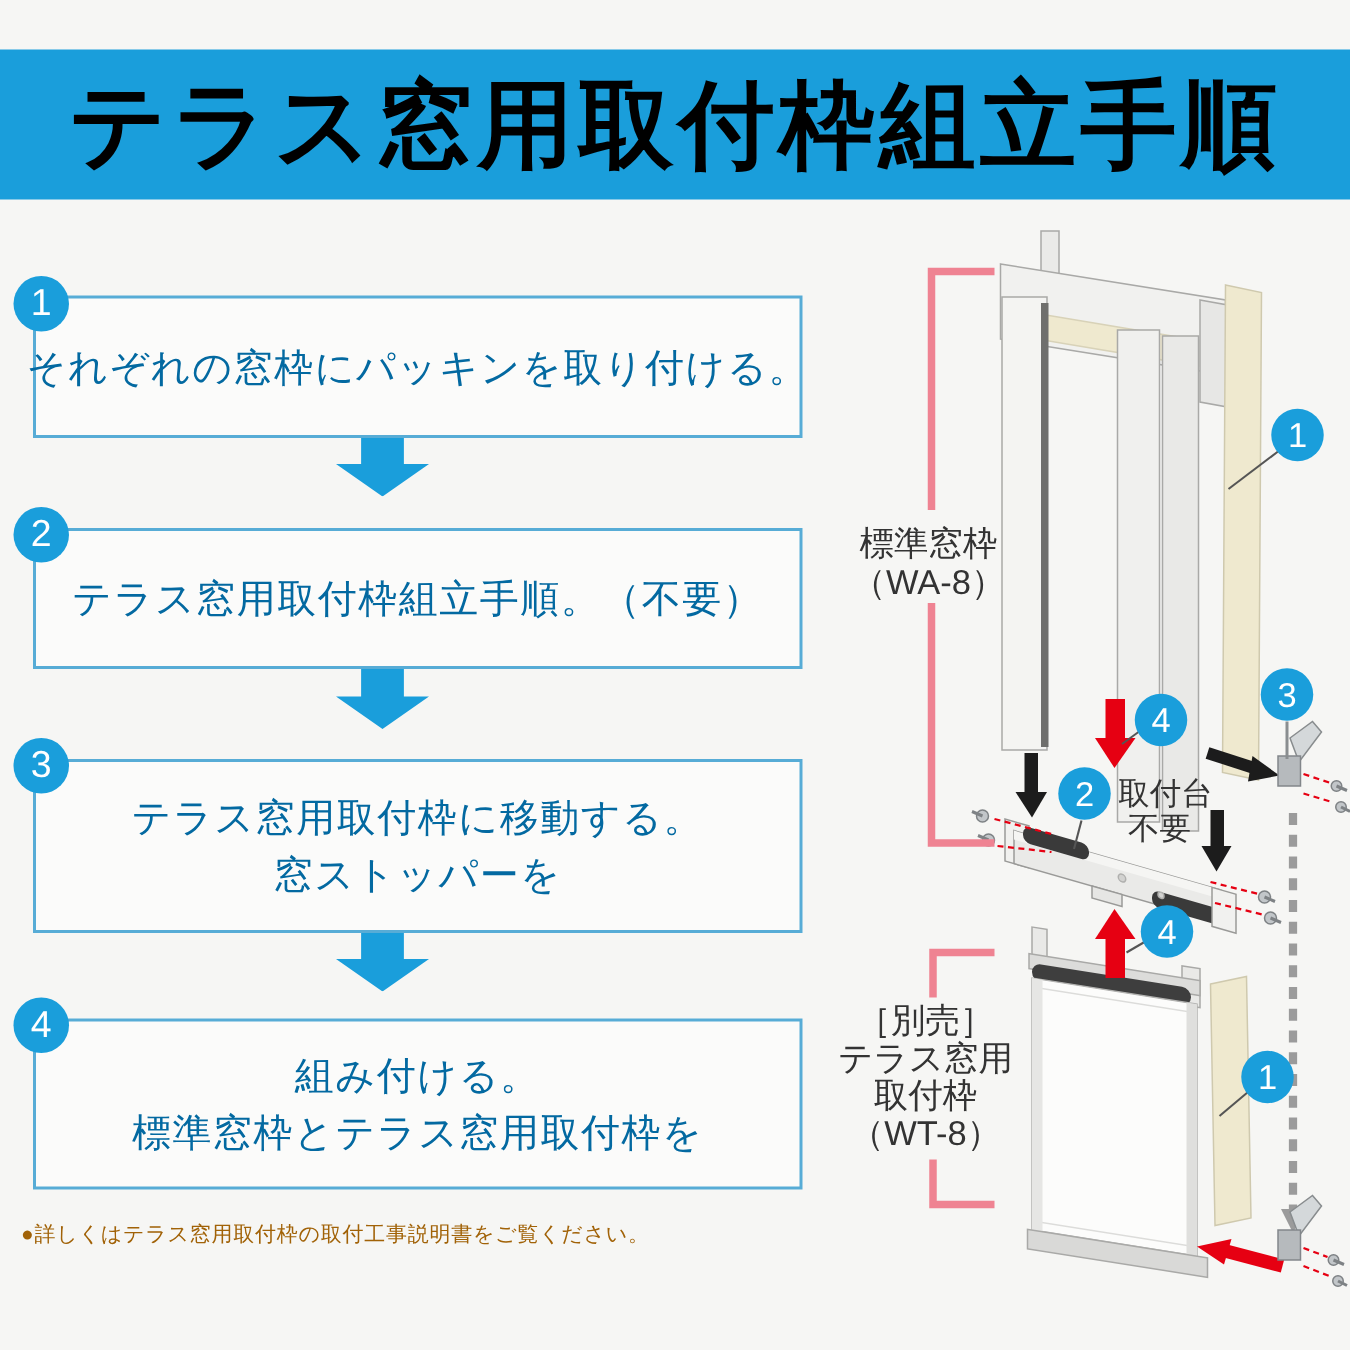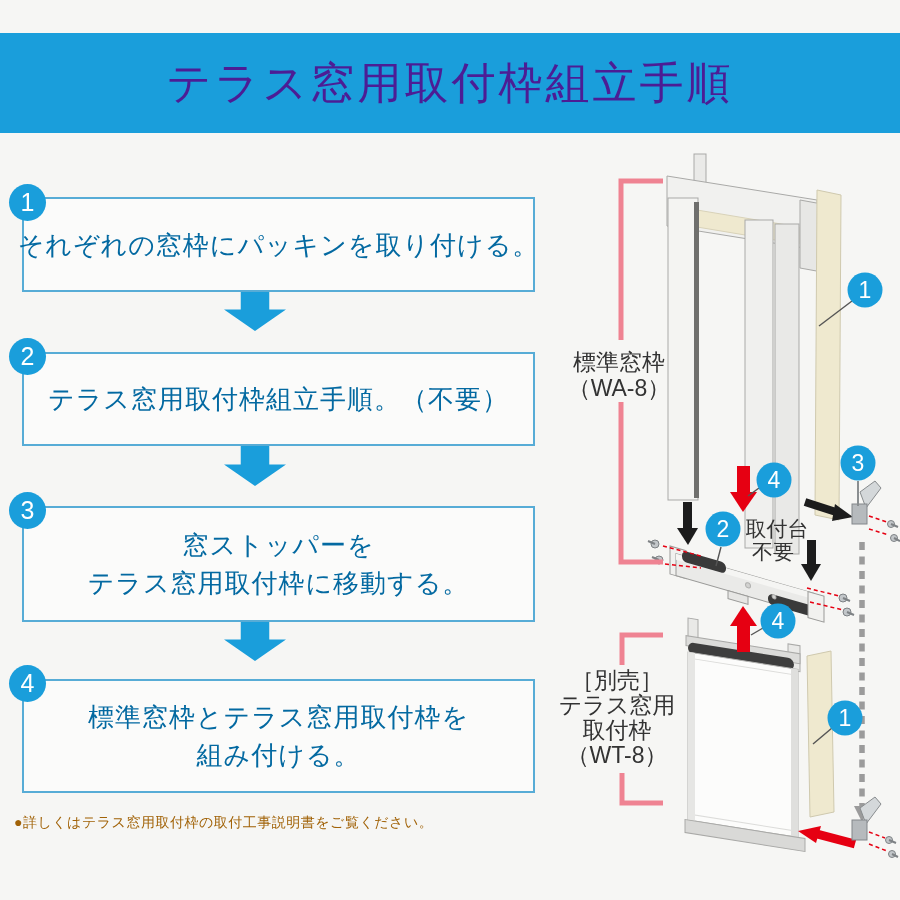--- a/index.html
+++ b/index.html
@@ -7,21 +7,21 @@
     position:relative;width:900px;height:900px;overflow:hidden;
     background:#f6f6f4;
     font-family:"Liberation Sans", sans-serif;
     color:#2b2b2b;
   }
   .header{
     position:absolute;left:0;top:33px;width:900px;height:100px;
     background:#1a9edb;display:flex;align-items:center;justify-content:center;
   }
   .header .title{
-    color:#4c1d95;font-size:44px;font-weight:400;letter-spacing:3px;white-space:nowrap;
+    color:#000000;font-size:64px;font-weight:700;letter-spacing:3px;white-space:nowrap;
   }
   .step-badge{
     position:absolute;left:9px;width:37px;height:37px;border-radius:50%;
     background:#1a9edb;color:#fff;font-size:25px;font-weight:500;
     display:flex;align-items:center;justify-content:center;z-index:3;
   }
   .step-box{
     position:absolute;left:22px;width:509px;border:2px solid #57acd6;
     background:#fbfbfa;display:flex;flex-direction:column;
     align-items:center;justify-content:center;z-index:2;
@@ -59,29 +59,29 @@
   <div class="flow-arrow" style="top:291px"></div>
 
   <div class="step-badge" style="top:338px">2</div>
   <div class="step-box" style="top:352px;height:90px">
     <div class="step-line">テラス窓用取付枠組立手順。（不要）</div>
   </div>
   <div class="flow-arrow" style="top:446px"></div>
 
   <div class="step-badge" style="top:492px">3</div>
   <div class="step-box" style="top:506px;height:112px">
+    <div class="step-line">テラス窓用取付枠に移動する。</div>
     <div class="step-line">窓ストッパーを</div>
-    <div class="step-line">テラス窓用取付枠に移動する。</div>
   </div>
   <div class="flow-arrow" style="top:621px"></div>
 
   <div class="step-badge" style="top:665px">4</div>
   <div class="step-box" style="top:679px;height:110px">
+    <div class="step-line">組み付ける。</div>
     <div class="step-line">標準窓枠とテラス窓用取付枠を</div>
-    <div class="step-line">組み付ける。</div>
   </div>
 
   <div class="note">●詳しくはテラス窓用取付枠の取付工事説明書をご覧ください。</div>
 
   <svg class="diagram" viewBox="0 0 345 740">
 
     <g>
       <rect x="139" y="14" width="12" height="30" fill="#eaeae8" stroke="#a9a9a7"></rect>
       <polygon points="112,36 262,60 262,110 112,86" fill="#f1f1ef" stroke="#a9a9a7"></polygon>
       <polygon points="118,66 244,87 244,104 118,83" fill="#efe9cf" stroke="#d8d2b8"></polygon>

